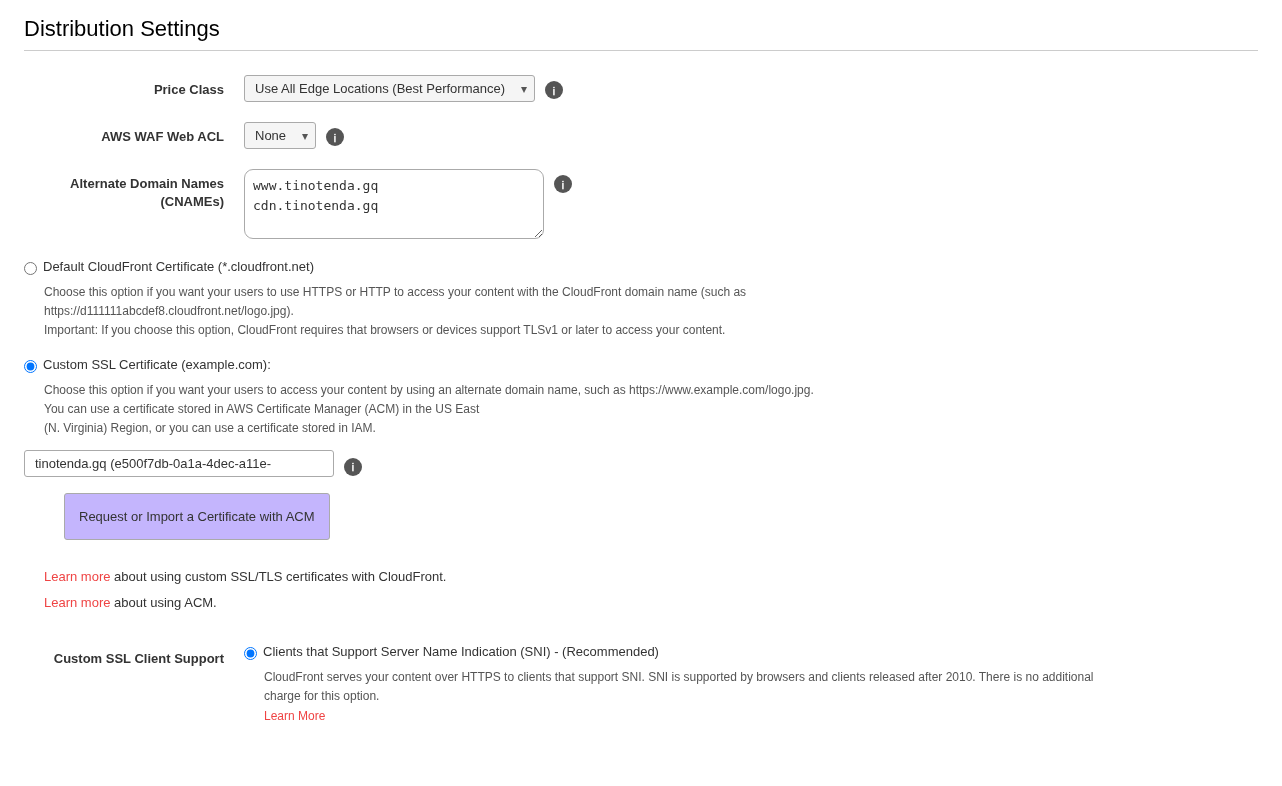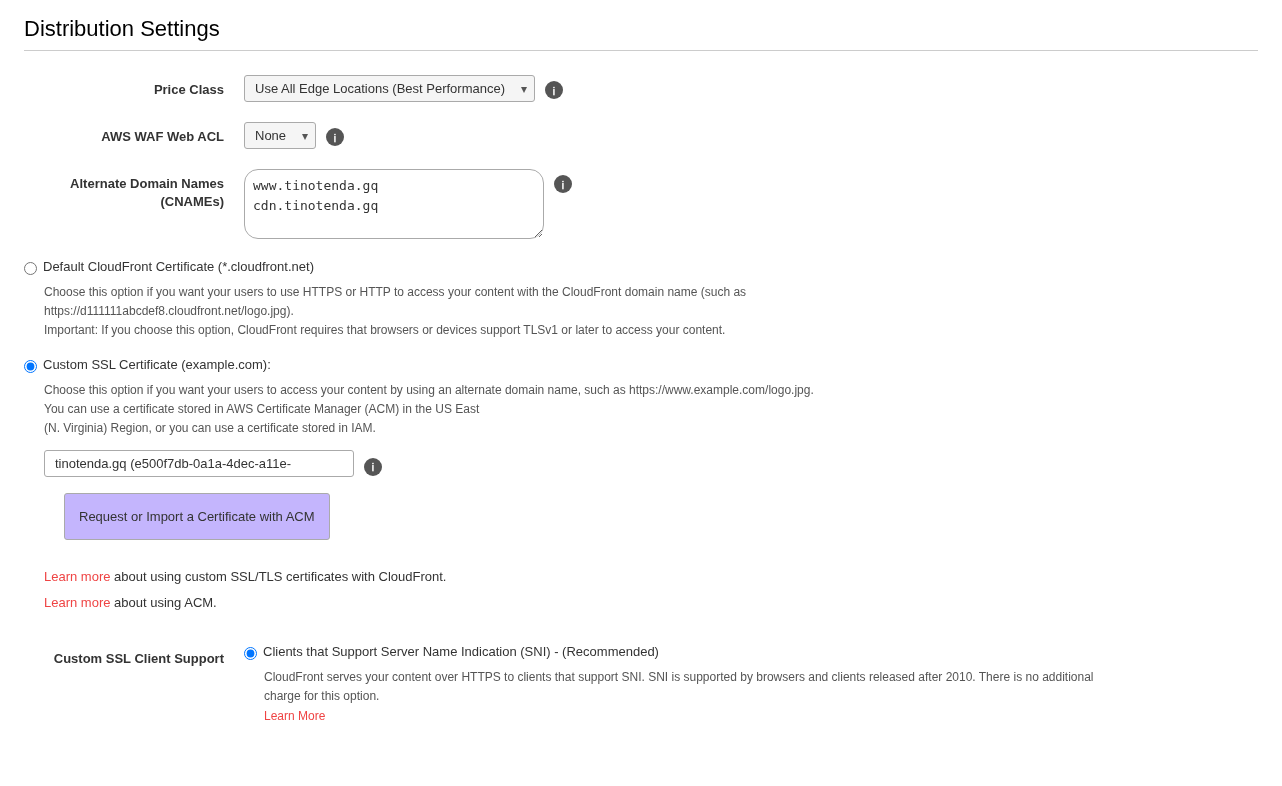--- a/index.html
+++ b/index.html
@@ -102,21 +102,21 @@
       padding: 5px 28px 5px 10px;
       font-size: 13px;
       color: #333;
       cursor: pointer;
     }
 
     .textarea-field {
       width: 300px;
       height: 70px;
       border: 1px solid #aaa;
-      border-radius: 14px;
+      border-radius: 9px;
       padding: 6px 8px;
       font-size: 13px;
       color: #333;
       resize: vertical;
       line-height: 1.5;
     }
 
     .ssl-section {
       flex: 1;
     }
@@ -153,21 +153,20 @@
       border-radius: 3px;
       padding: 5px 10px;
       font-size: 13px;
       color: #333;
       width: 310px;
     }
 
     .cert-input-row {
       display: flex;
       align-items: center;
-      margin-left: 20px;
       margin-bottom: 16px;
     }
 
     .button-acm {
       display: inline-block;
       background: #c4b5fd;
       border: 1px solid #aaa;
       border-radius: 3px;
       padding: 15px 14px;
       font-size: 13px;

